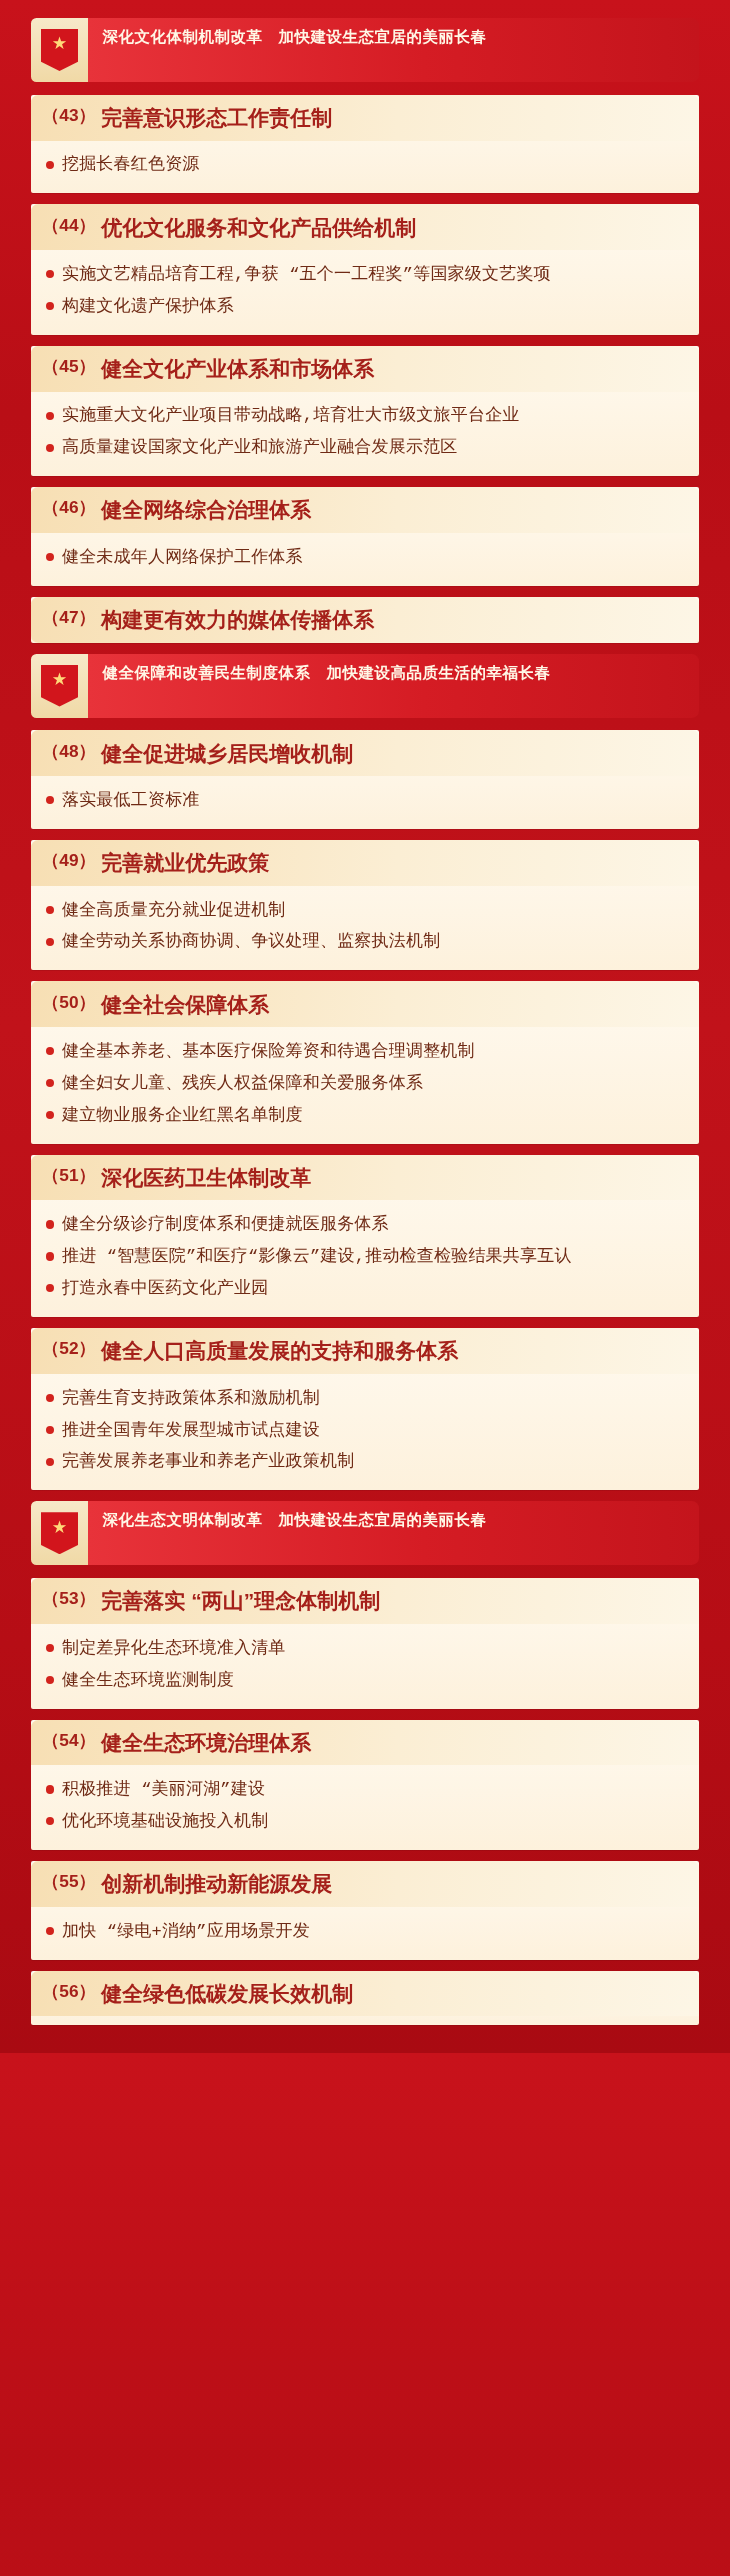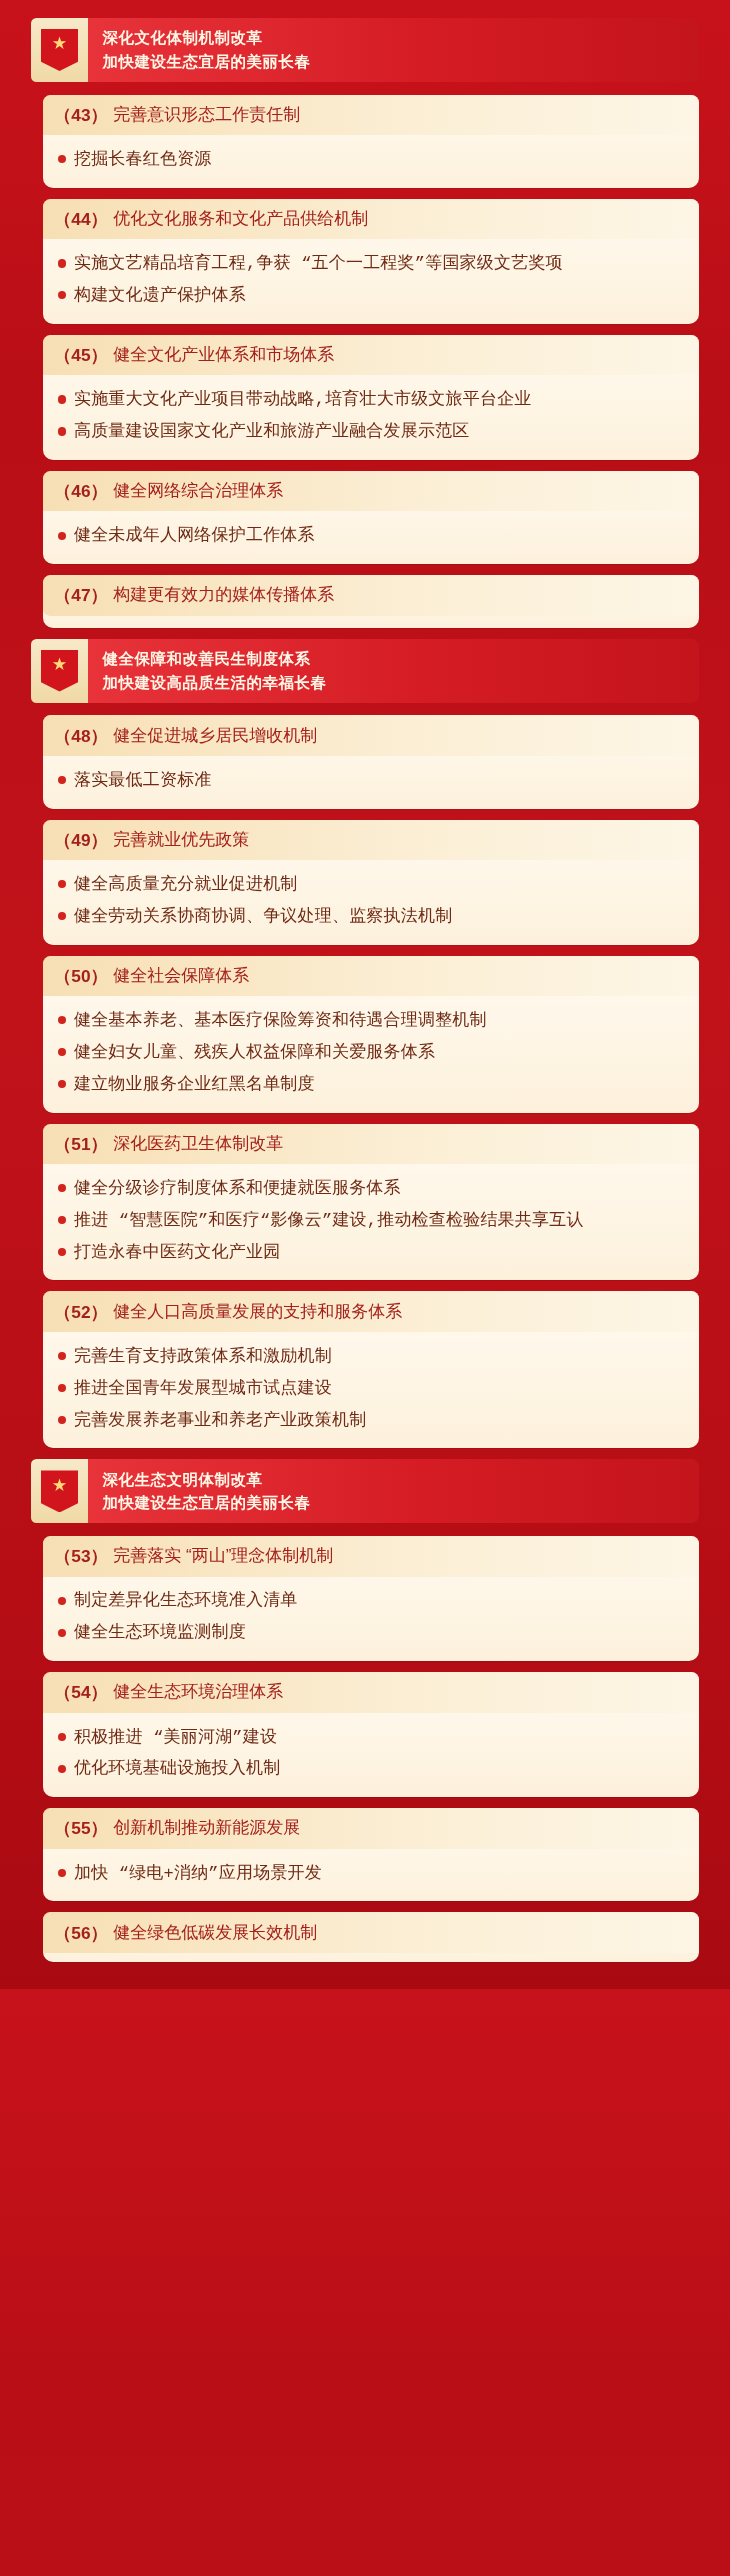--- a/index.html
+++ b/index.html
@@ -36,58 +36,58 @@
     display: flex; align-items: flex-start; justify-content: center;
     padding-top: 6.4px;
   }
   .flag-star { color: #ffd97a; font-size: 17.3px; line-height: 1; }
   .sect-title {
     flex: 1 1 auto;
     background: linear-gradient(90deg,#e8333a 0%, #d51c24 55%, #c4141c 100%);
     border-radius: 0 7.3px 7.3px 0;
     padding: 9px 12.8px 9px 14.6px;
     display: flex;
-    flex-direction: column;
-    justify-content: flex-end;
-    gap: 3px;
+    flex-direction: row;
+    justify-content: flex-start;
+    gap: 16px;
   }
   .sect-title span {
     color: #fff7e6;
     font-size: 15.5px;
     font-weight: bold;
     letter-spacing: 0.5px;
     line-height: 1.35;
   }
 
   
   .card {
     background: linear-gradient(180deg,#fffaf0 0%, #fdf1dc 100%);
-    border-radius: 10px;
-    margin: 0 0 11px 12px;
+    border-radius: 2px;
+    margin: 0 0 11px 0;
     padding: 0 0 9px 0;
     box-shadow: 0 0.9px 0 rgba(0,0,0,.08);
   }
   .item-title {
     display: flex;
     align-items: flex-start;
     background: linear-gradient(90deg,#f7dfb4 0%, #fbeed4 55%, #fdf6e6 100%);
     border-radius: 7.3px 7.3px 0 0;
     padding: 8.2px 12.8px 8.2px 11px;
   }
   .item-num {
     color: #a5201a;
     font-size: 17.3px;
     font-weight: bold;
     white-space: nowrap;
     margin-right: 5.5px;
   }
   .item-name {
     color: #a5201a;
-    font-size: 17px;
-    font-weight: normal;
+    font-size: 21px;
+    font-weight: bold;
     line-height: 1.4;
   }
   .bullets { padding: 5.5px 14.6px 0 14.6px; }
   .bullet {
     display: flex;
     align-items: flex-start;
     margin: 6.4px 0;
     font-family: Liberation Mono, monospace;
   }
   .dot {
@@ -171,21 +171,21 @@
             <div class="item-num">（46）</div>
             <div class="item-name">健全网络综合治理体系</div>
           </div>
           <div class="bullets">
             <div class="bullet">
               <div class="dot"></div>
               <div class="btext">健全未成年人网络保护工作体系</div>
             </div>
           </div>
         </div>
-        <div class="card" style="padding-bottom: 12px;">
+        <div class="card" style="padding-bottom: 0px;">
           <div class="item-title" style="border-radius: 7.3px;">
             <div class="item-num">（47）</div>
             <div class="item-name">构建更有效力的媒体传播体系</div>
           </div>
         </div>
       </div>
       <div class="sect">
         <div class="sect-header">
           <div class="sect-flag">
             <div class="flag-shape">

